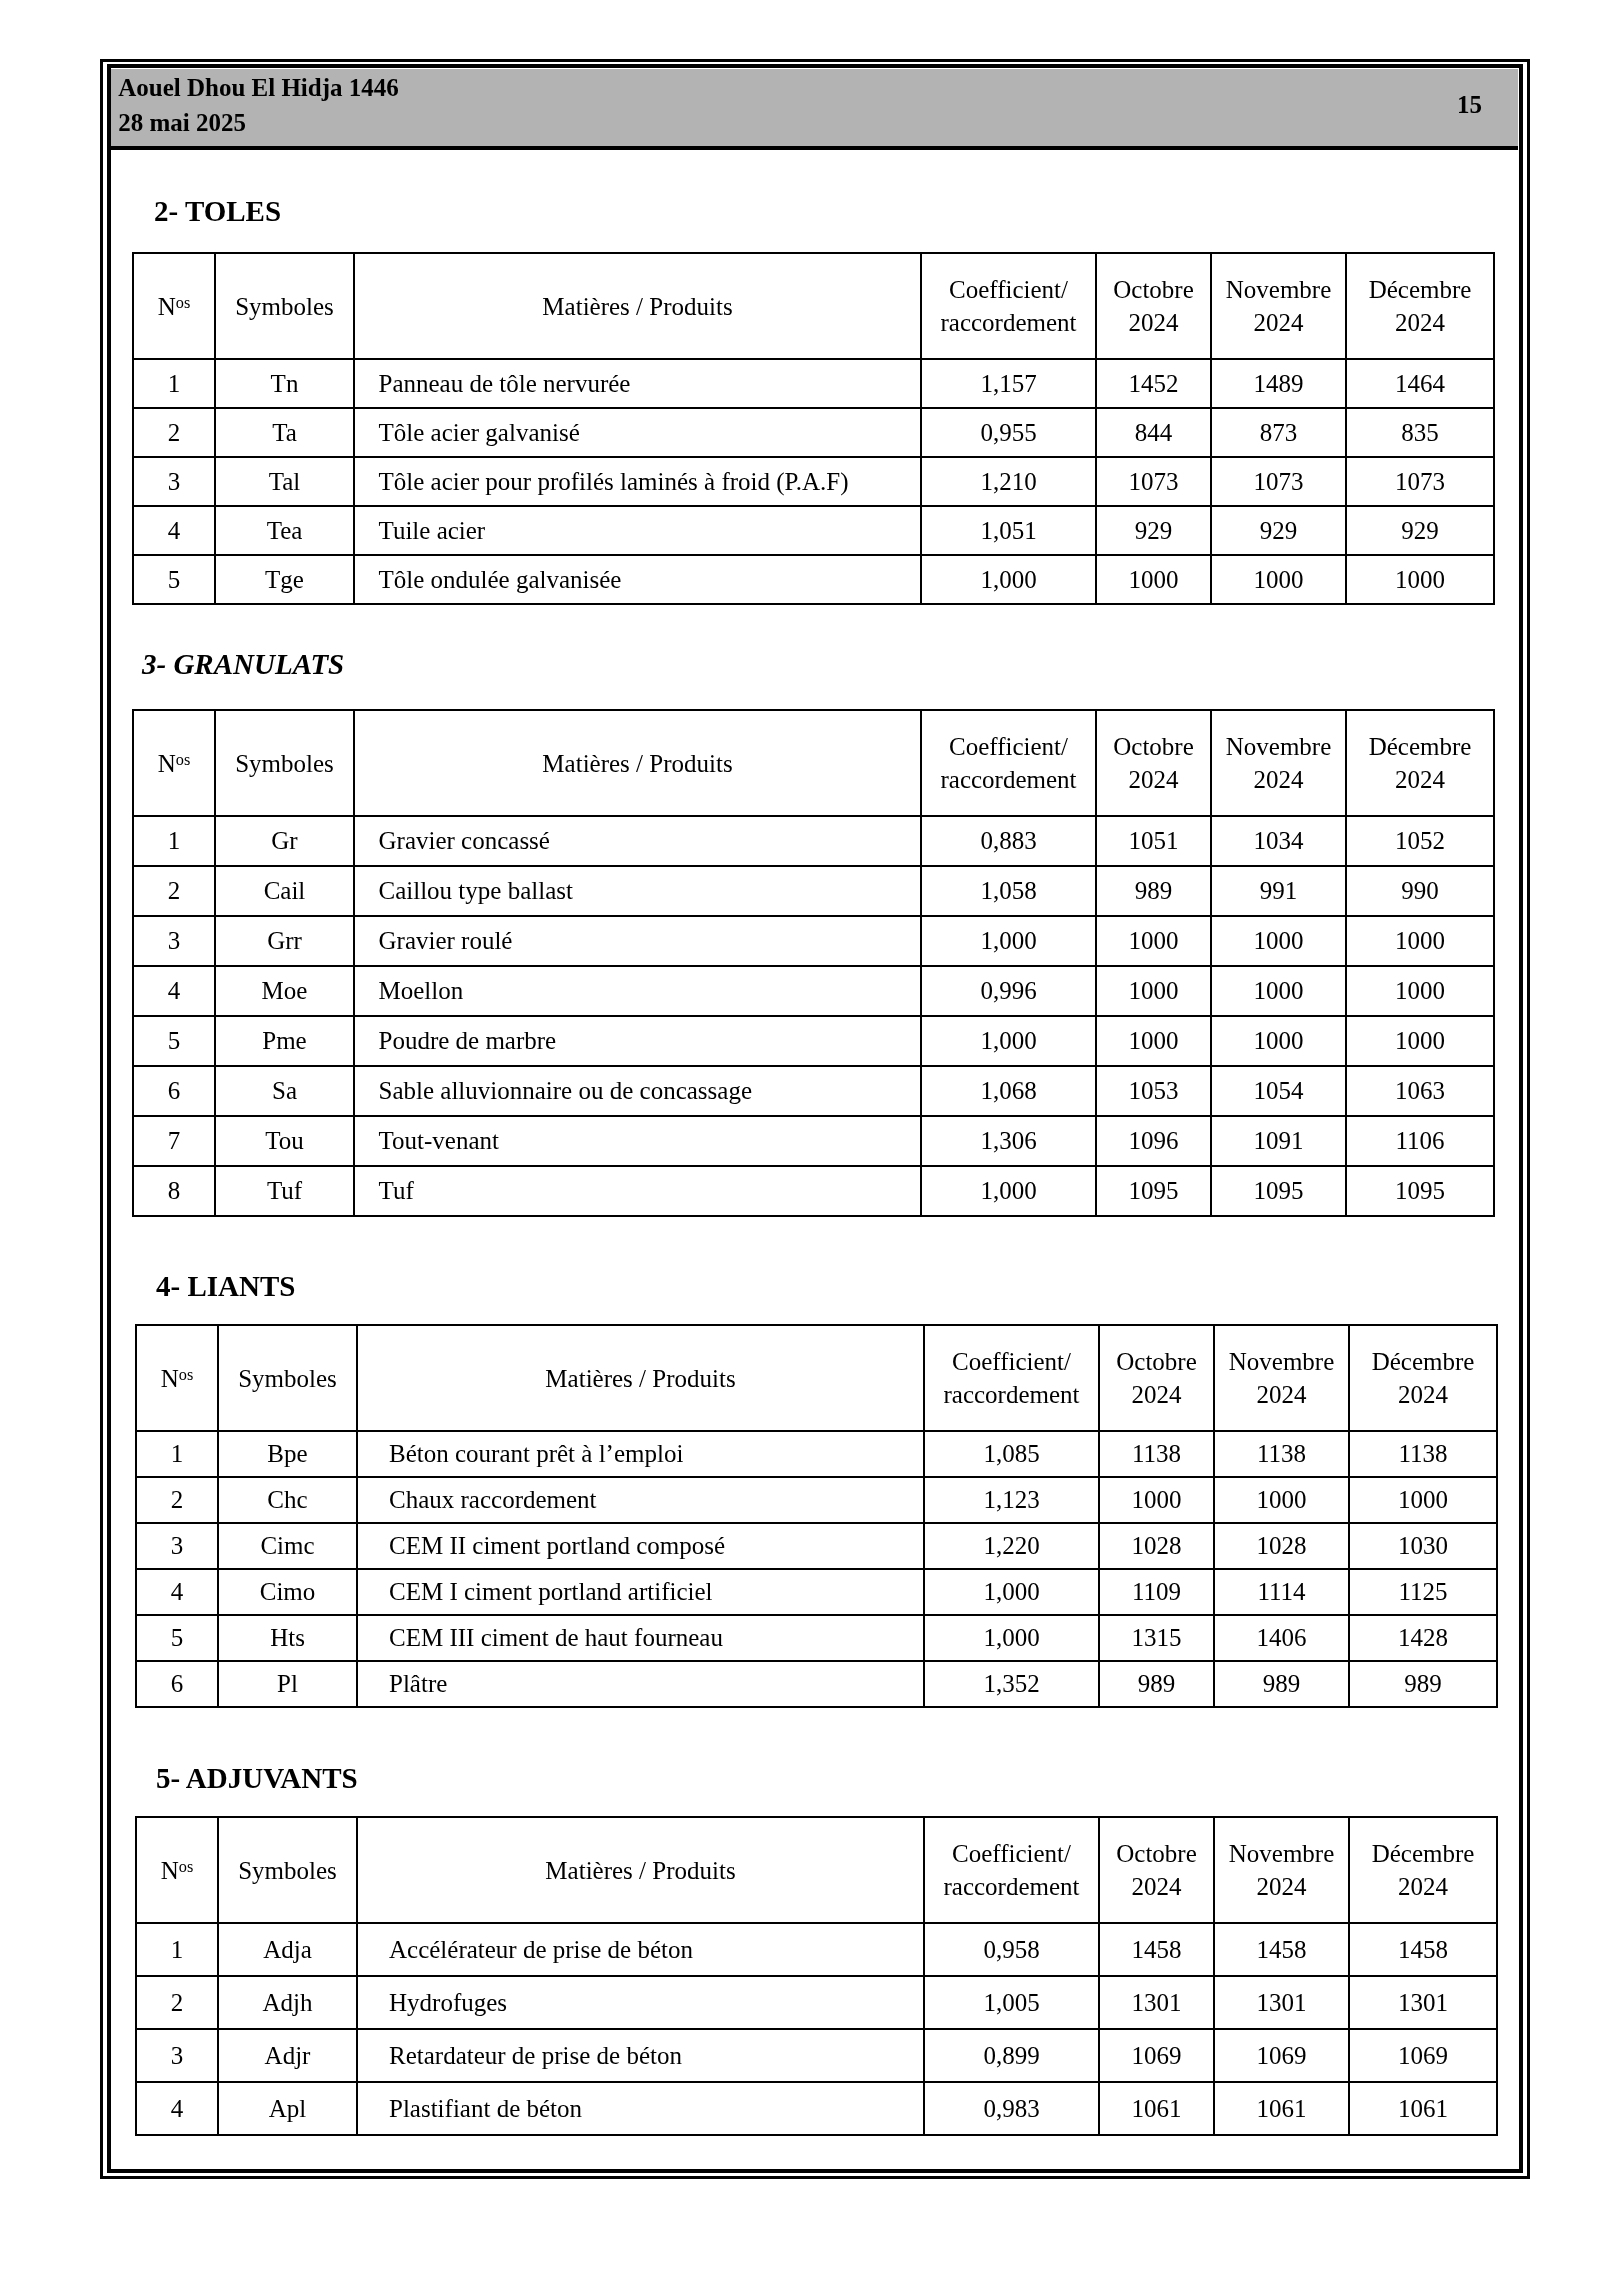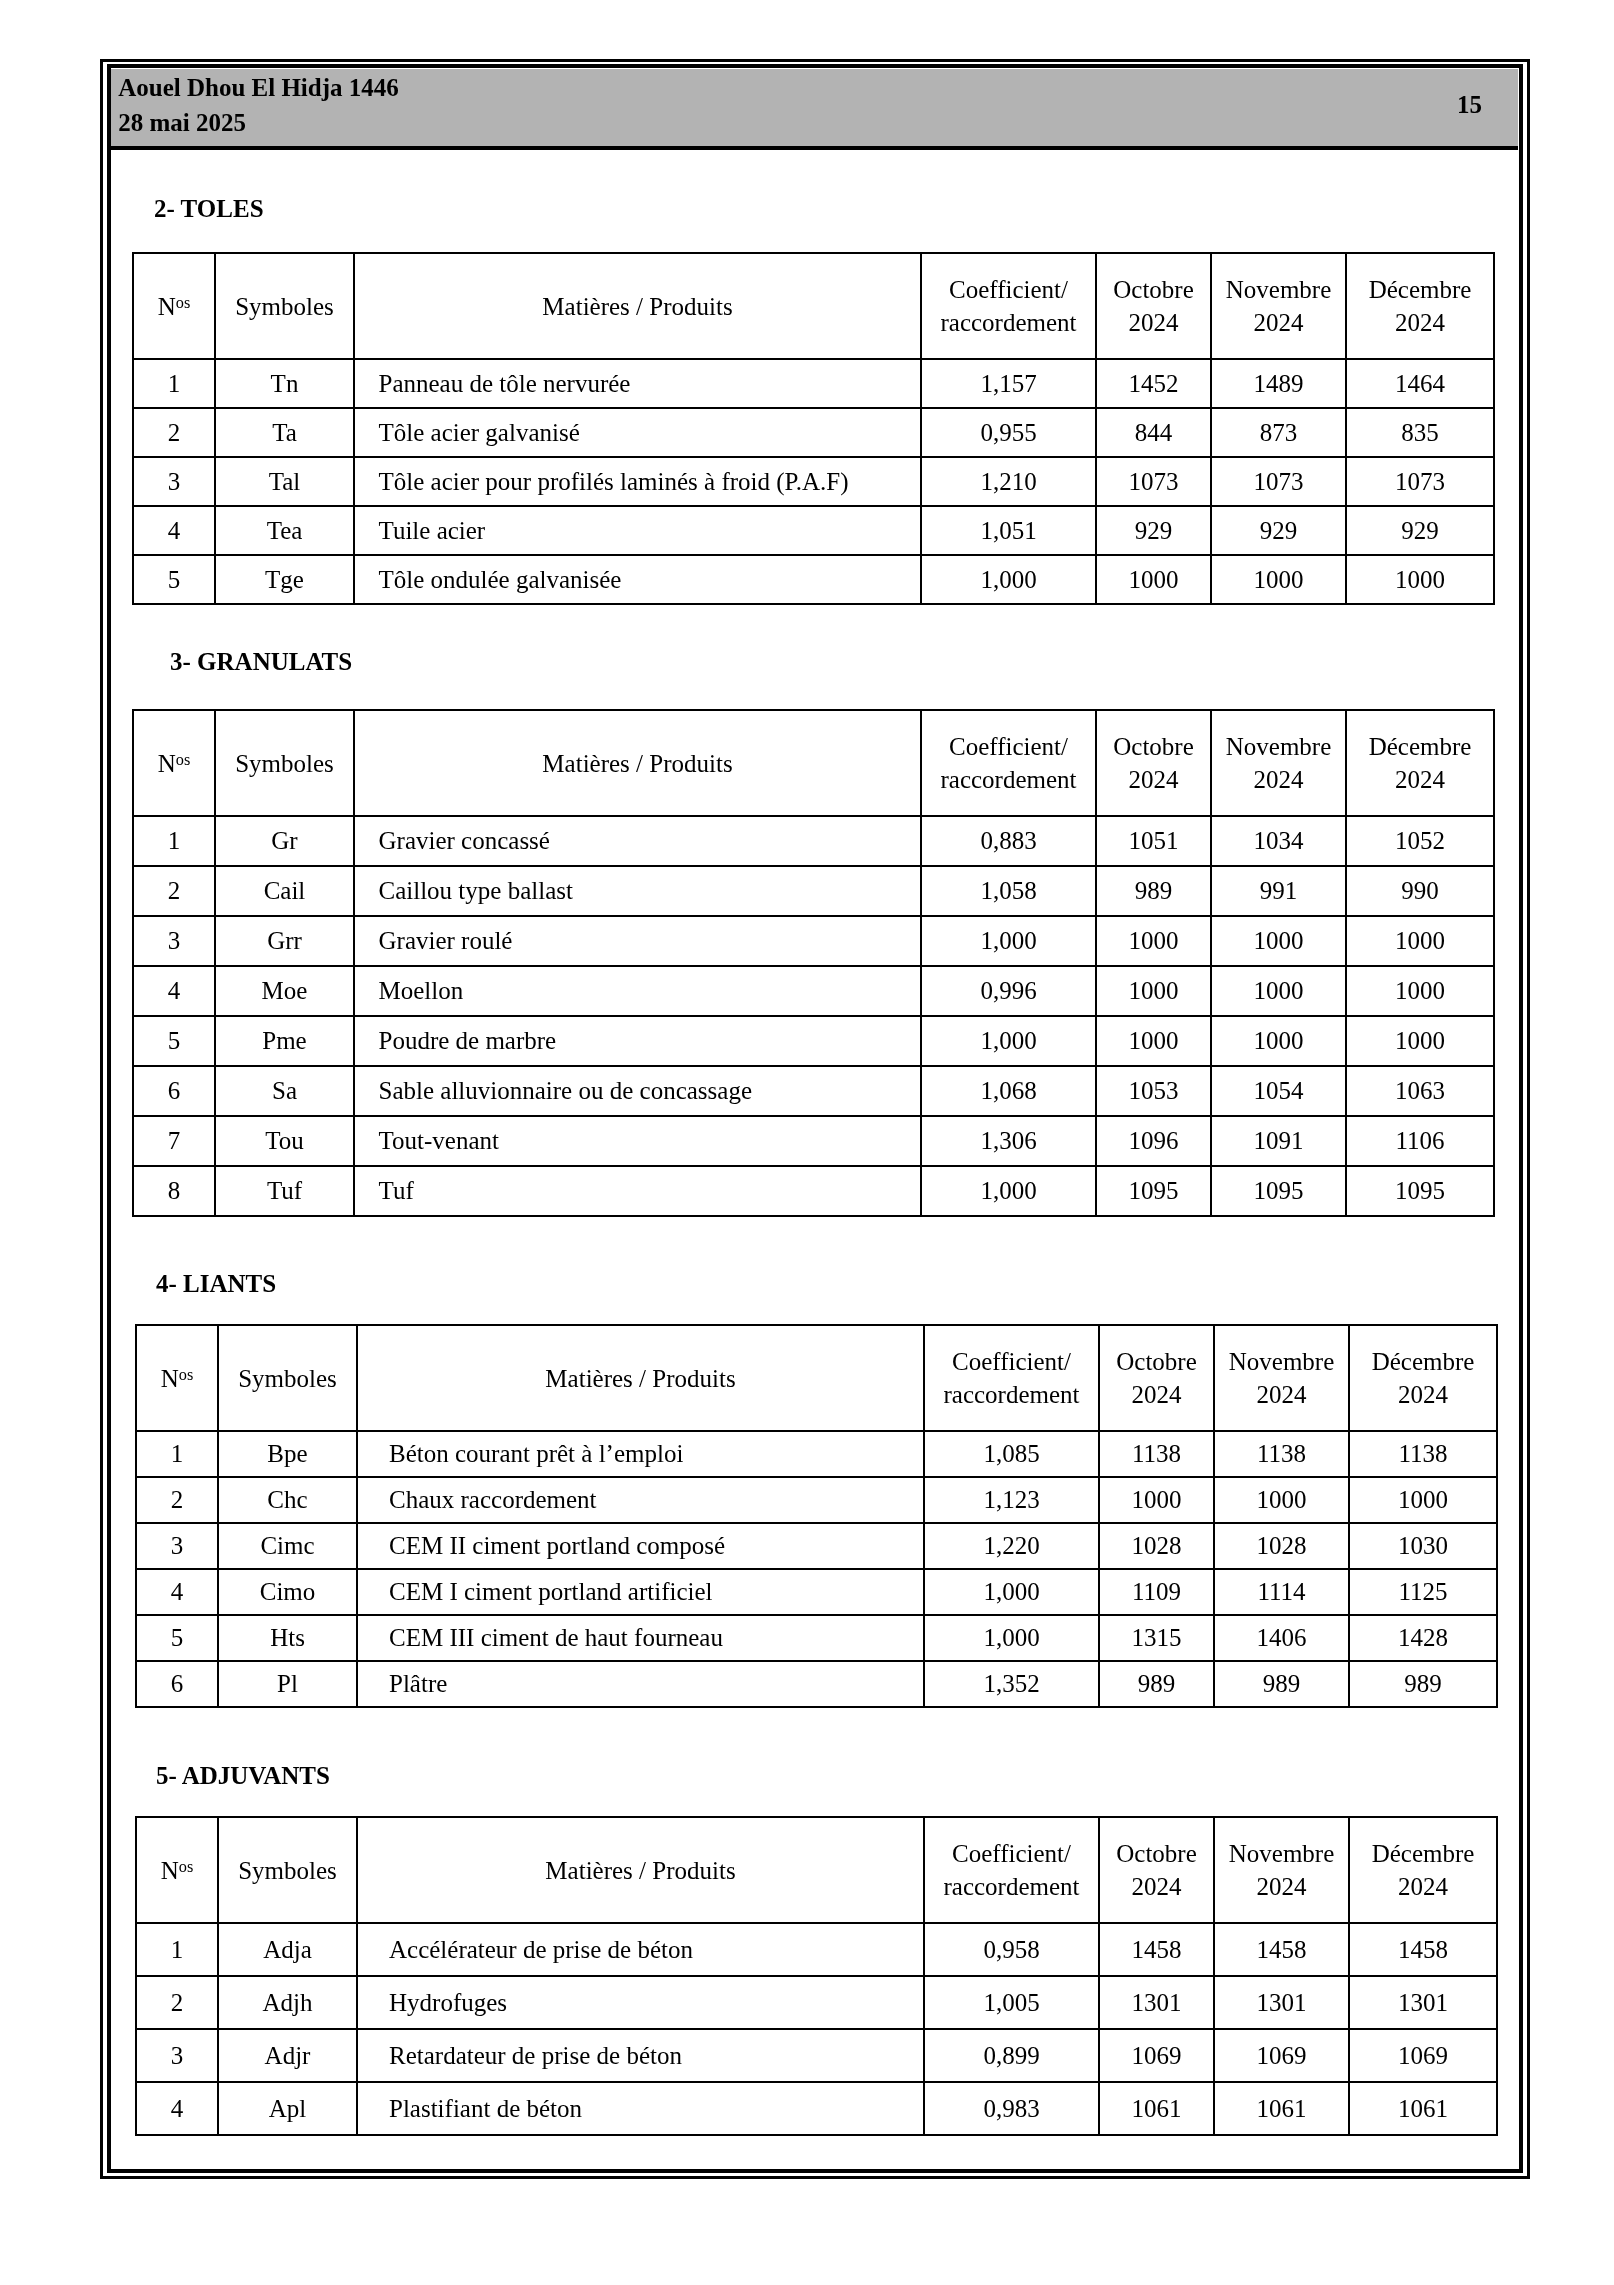--- a/index.html
+++ b/index.html
@@ -4,21 +4,21 @@
 <style>
   html, body { margin:0; padding:0; background:#ffffff; }
   body { width:1615px; height:2285px; position:relative; font-family:"Liberation Serif", serif; color:#000; }
   .frame-outer { position:absolute; left:100px; top:59px; width:1430px; height:2120px; border:3.6px solid #000; box-sizing:border-box; }
   .frame-inner { position:absolute; left:107px; top:64px; width:1416px; height:2109px; border:4.5px solid #000; box-sizing:border-box; }
   .header { position:absolute; left:111px; top:69px; width:1407px; height:81px; background:#b3b3b3; border-bottom:4.5px solid #000; box-sizing:border-box; font-weight:bold; }
   .hdr-date1 { position:absolute; left:7.2px; top:5.4px; font-size:25px; }
   .hdr-date2 { position:absolute; left:7.2px; top:40px; font-size:25px; }
   .hdr-title { position:absolute; left:384px; top:22px; font-size:25px; }
   .hdr-page { position:absolute; right:36px; top:22px; font-size:25px; }
-  .section-title { position:absolute; font-weight:bold; font-size:25px; }
+  .section-title { position:absolute; font-weight:bold; font-size:29px; }
   table.t { position:absolute; border-collapse:collapse; font-size:25px; table-layout:fixed; }
   table.t td, table.t th { border:2.7px solid #000; padding:0; font-weight:normal; }
   table.t th { line-height:33px; vertical-align:middle; text-align:center; }
   table.t td { text-align:center; vertical-align:middle; }
   table.t td.name { text-align:left; padding-left:23.5px; }
   table.t.indent td.name { padding-left:31px; }
   sup { font-size:16.3px; vertical-align:top; position:relative; top:-3.6px; }
 </style>
 </head>
 <body>
@@ -108,21 +108,21 @@
         <td>Tge</td>
         <td class="name">Tôle ondulée galvanisée</td>
         <td>1,000</td>
         <td>1000</td>
         <td>1000</td>
         <td>1000</td>
       </tr>
     </tbody>
   </table>
 
-<div class="section-title" style="left:170px; top:648px;">3- GRANULATS</div>
+<div class="section-title" style="left:142px; top:648px;font-style:italic;">3- GRANULATS</div>
 <table class="t" style="left:132px; top:709px; width:1362px;">
     <colgroup>
       <col style="width: 82px;">
       <col style="width: 139px;">
       <col style="width: 567px;">
       <col style="width: 175px;">
       <col style="width: 115px;">
       <col style="width: 135px;">
       <col style="width: 148px;">
     </colgroup>

